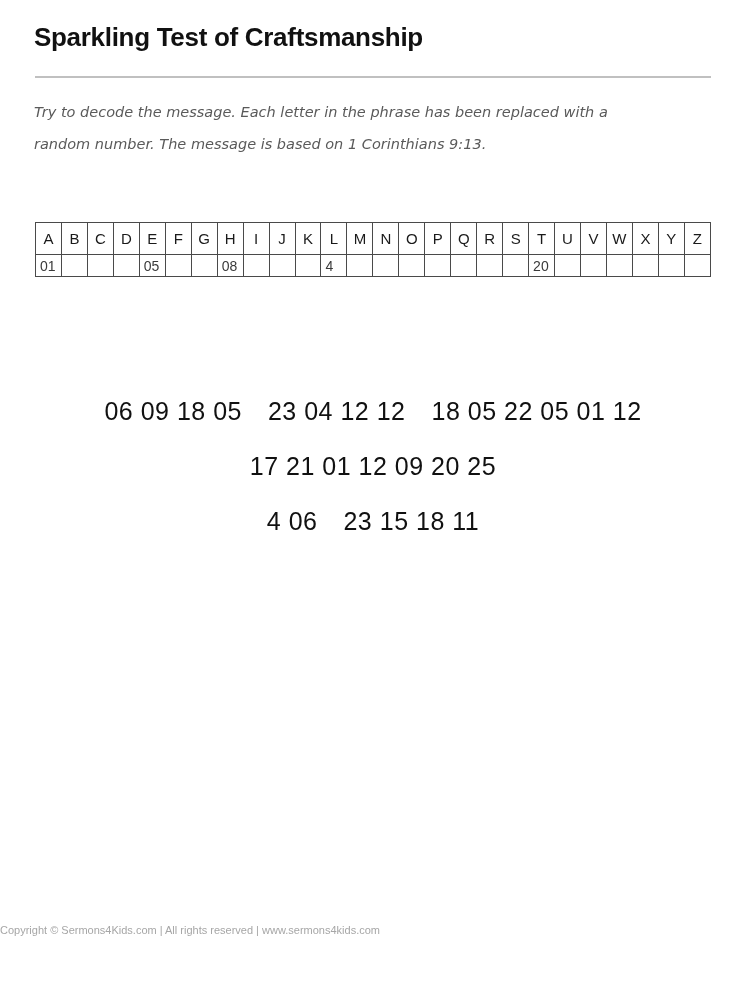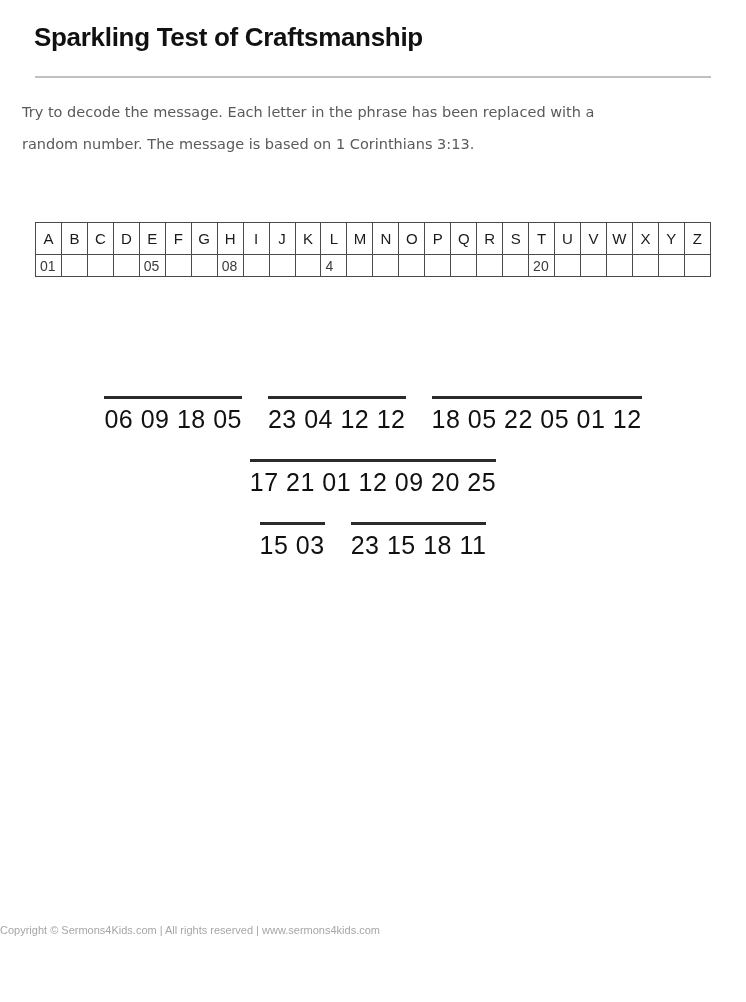--- a/index.html
+++ b/index.html
@@ -40,27 +40,28 @@
     left: 35px;
     top: 76px;
     width: 676px;
     height: 2px;
     background: #c0c0c0;
   }
 
   
   .instructions {
     position: absolute;
-    left: 22px;
+    left: 34px;
     top: 96px;
     width: 660px;
     font-family: "DejaVu Sans", sans-serif;
     font-size: 14.5px;
     line-height: 32px;
     color: #5a5a5a;
+    font-style: italic;
   }
   .instructions .ln {
     display: block;
     white-space: nowrap;
   }
 
   
   .alpha-table {
     position: absolute;
     left: 35px;
@@ -98,21 +99,21 @@
   }
   .puzzle-line {
     display: flex;
     justify-content: center;
     align-items: flex-start;
     gap: 26px;
     margin-bottom: 25px;
   }
   .word {
     display: flex;
-    flex-direction: column;
+    flex-direction: row;
     align-items: stretch;
   }
   .word-rule {
     height: 3px;
     background: #2b2b2b;
     margin-bottom: 5px;
   }
   .word-codes {
     font-size: 25px;
     color: #111111;
@@ -137,21 +138,21 @@
 <body>
 
 <div class="page">
 
   <div class="title">Sparkling Test of Craftsmanship</div>
 
   <div class="divider"></div>
 
   <div class="instructions">
     <span class="ln">Try to decode the message. Each letter in the phrase has been replaced with a</span>
-    <span class="ln">random number. The message is based on 1 Corinthians 3:13.</span>
+    <span class="ln">random number. The message is based on 1 Corinthians 9:13.</span>
   </div>
 
   <table class="alpha-table">
     <tbody>
       <tr class="letters" id="letter-row">
           <td>A</td>
           <td>B</td>
           <td>C</td>
           <td>D</td>
           <td>E</td>
@@ -225,21 +226,21 @@
       </div>
       <div class="puzzle-line">
         <div class="word">
           <div class="word-rule"></div>
           <div class="word-codes">17 21 01 12 09 20 25</div>
         </div>
       </div>
       <div class="puzzle-line">
         <div class="word">
           <div class="word-rule"></div>
-          <div class="word-codes">15 03</div>
+          <div class="word-codes">4 06</div>
         </div>
         <div class="word">
           <div class="word-rule"></div>
           <div class="word-codes">23 15 18 11</div>
         </div>
       </div>
     </div>
 
   <div class="footer">Copyright © Sermons4Kids.com | All rights reserved | www.sermons4kids.com</div>
 

